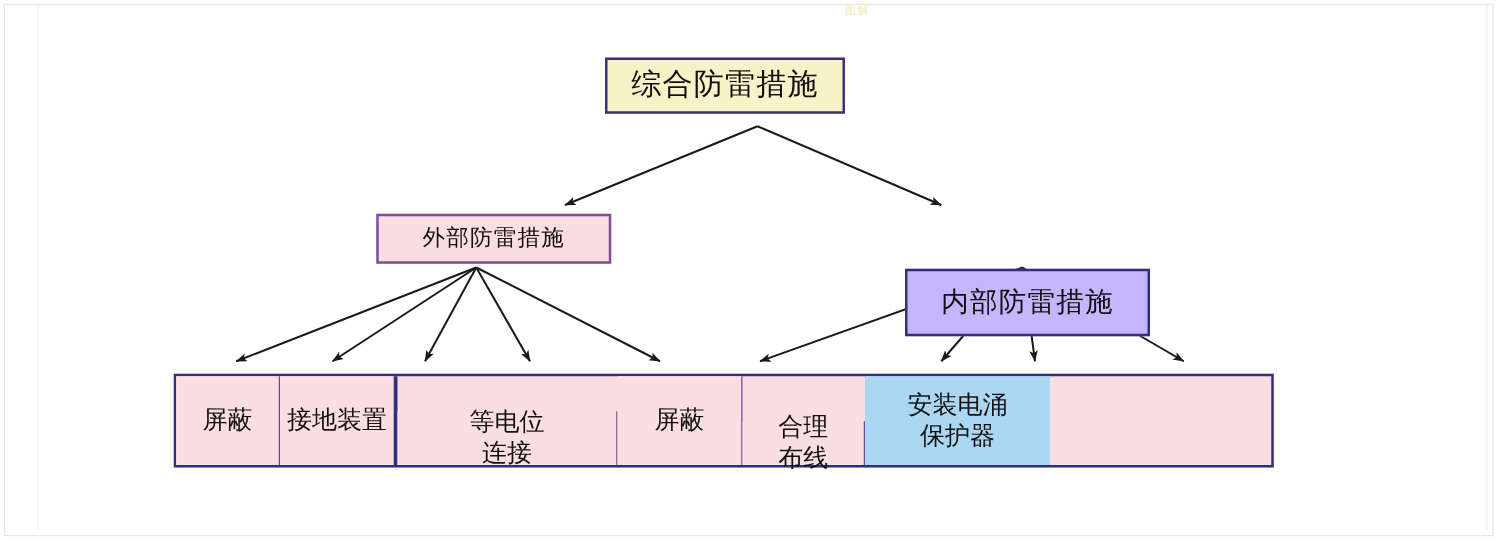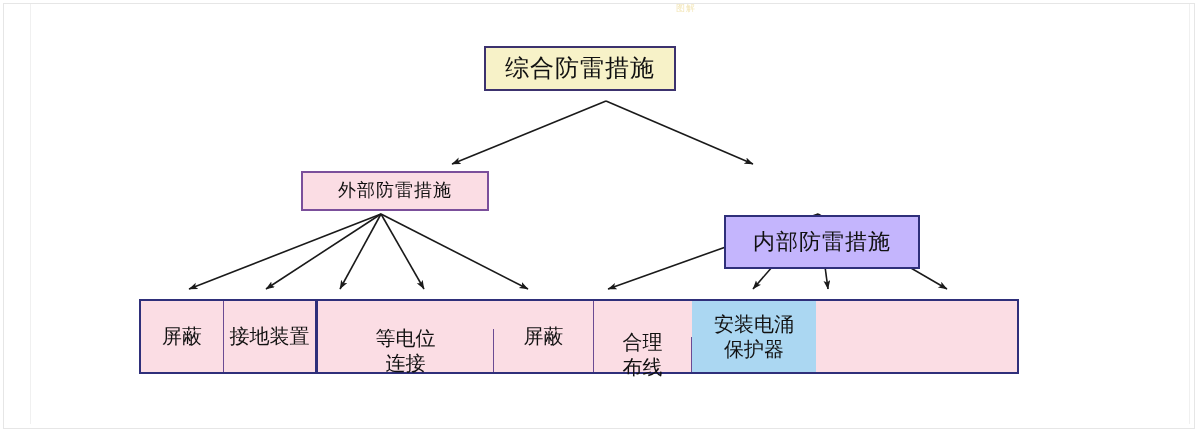--- a/index.html
+++ b/index.html
@@ -143,21 +143,21 @@
   .leaf.blue { background: #abd7f2; }
 
   
   .w1 { width: 82px; }
   .w2 { width: 113px; }
   .w3 { width: 83px; }
   .w4 { width: 94px; }
   .w5 { width: 176px; margin-top: 28px; }
   .w6 { width: 100px; }
   .w7 { width: 98px; margin-top: 36px; }
-  .w8 { width: 124px; }
+  .w8 { width: 148px; }
 </style>
 </head>
 <body>
 
 <div id="page">
 
   <div id="page-frame"></div>
   <div id="page-frame-inner"></div>
   <div id="watermark">图解</div>
 

